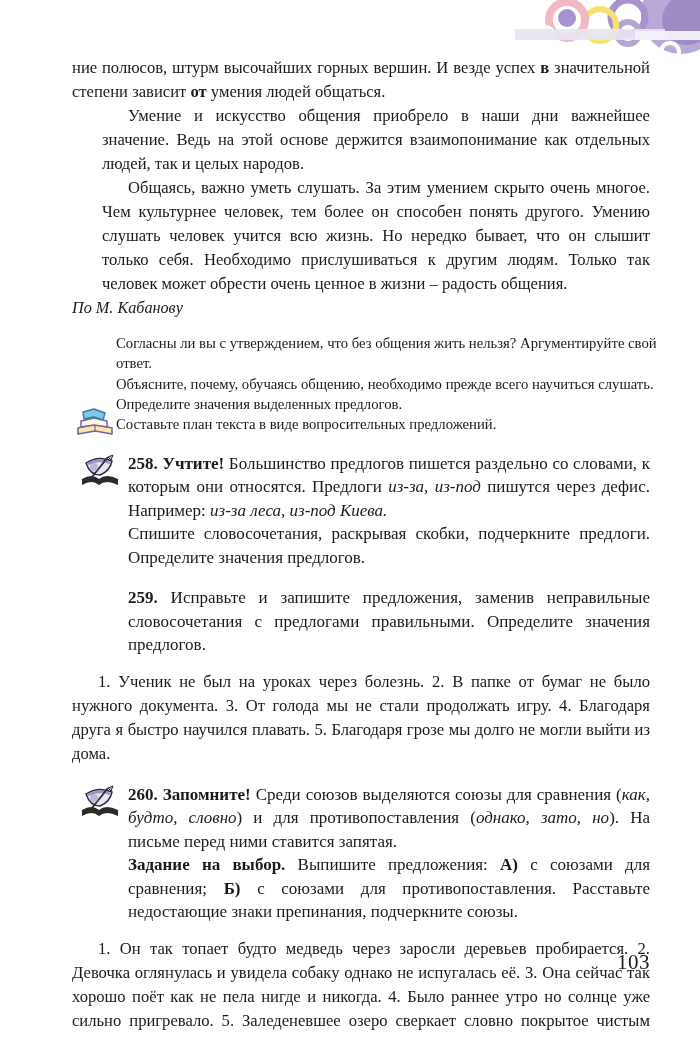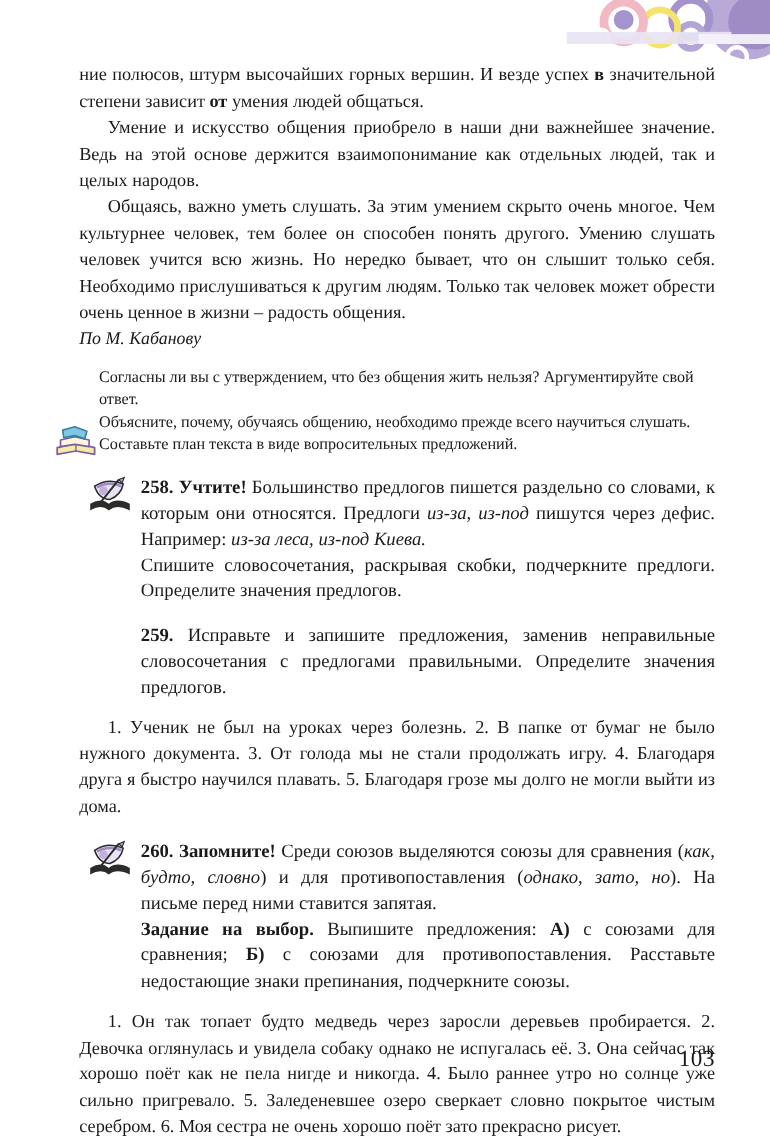--- a/index.html
+++ b/index.html
@@ -45,37 +45,37 @@
 
   
   p {
     margin: 0;
     font-size: 16.6px;
     line-height: 1.445;
     text-align: justify;
     text-justify: inter-word;
     hyphens: manual;
   }
-  p.ind { text-indent: 26px; }
+  p.ind { text-indent: 26px; margin-left: 30px; }
   p.noind { text-indent: 0; }
 
   .attrib {
     margin: 1px 0 0 0;
     font-size: 16.2px;
     font-style: italic;
     text-align: left;
   }
 
   b, .b { font-weight: bold; }
   i, .i { font-style: italic; }
 
   
   .tasks {
     margin-top: 13px;
-    margin-left: 18px;
+    margin-left: 44px;
     width: 550px;
     position: relative;
   }
   .tasks p {
     font-size: 14.7px;
     line-height: 1.38;
     text-align: left;
     text-indent: 0;
   }
 
@@ -173,20 +173,21 @@
           <path d="M21 18 L21 25" stroke="#7a5fa8" stroke-width="1.2"></path>
 
           <path d="M7 15 L20 12 L33 15 L33 21 L20 19 L7 21 Z" fill="#fdf6dd" stroke="#7a5fa8" stroke-width="1.5" stroke-linejoin="round"></path>
 
           <path d="M9 6 L20 3 L31 7 L29 14 L20 11 L10 13 Z" fill="#7ec8e3" stroke="#3f7fa6" stroke-width="1.5" stroke-linejoin="round"></path>
           <path d="M10 13 L20 11 L29 14" fill="none" stroke="#3f7fa6" stroke-width="1.2"></path>
         </svg>
       </span>
       <p>Согласны ли вы с утверждением, что без общения жить нельзя? Аргументируйте свой ответ.</p>
       <p>Объясните, почему, обучаясь общению, необходимо прежде всего научиться слушать.</p>
+      <p>Определите значения выделенных предлогов.</p>
       <p>Составьте план текста в виде вопросительных предложений.</p>
     </div>
 
     <div class="exercise">
       <span class="ex-icon">
         <svg width="44" height="38" viewBox="0 0 44 38" xmlns="http://www.w3.org/2000/svg">
           <path d="M4 26 Q14 20 21 26 Q28 20 40 26 L40 32 Q28 26 21 32 Q14 26 4 32 Z" fill="#2b2b2b"></path>
           <path d="M8 10 Q20 2 34 8 Q32 18 22 22 Q12 22 8 10 Z" fill="#e9e4f5" stroke="#2b2b2b" stroke-width="1.4"></path>
           <path d="M10 11 Q22 5 32 10" fill="none" stroke="#9f8cc4" stroke-width="2.4"></path>
           <path d="M30 4 L14 24" stroke="#2b2b2b" stroke-width="1.8"></path>

